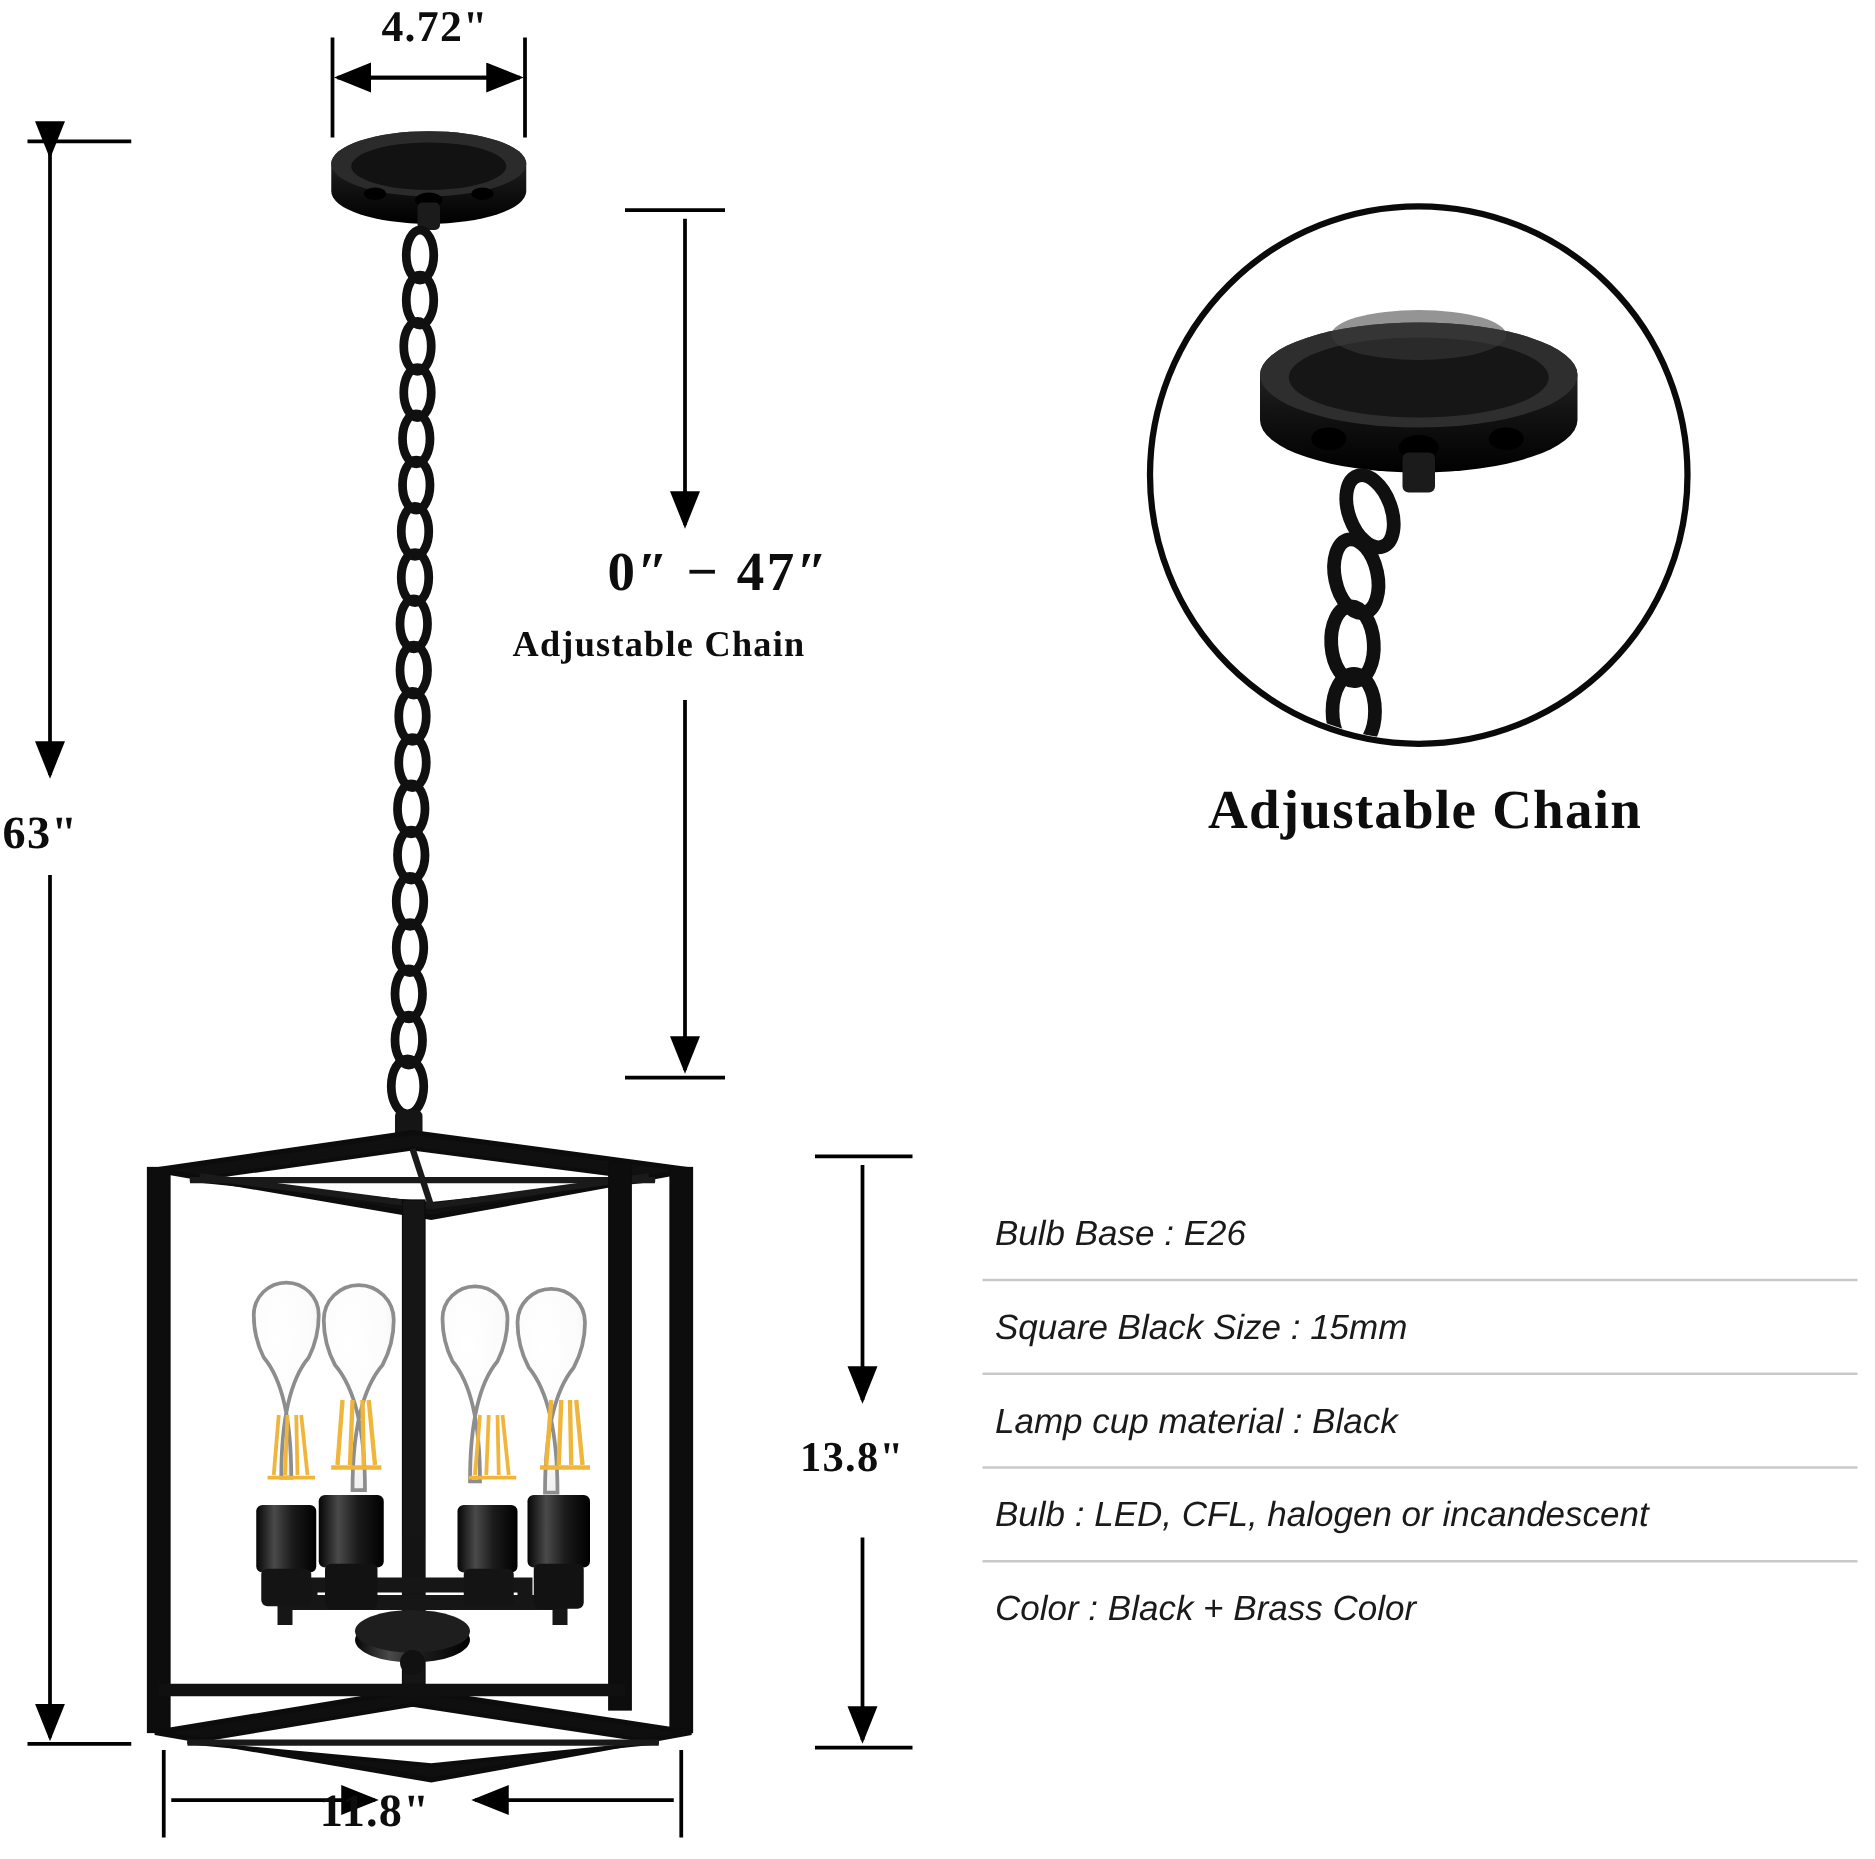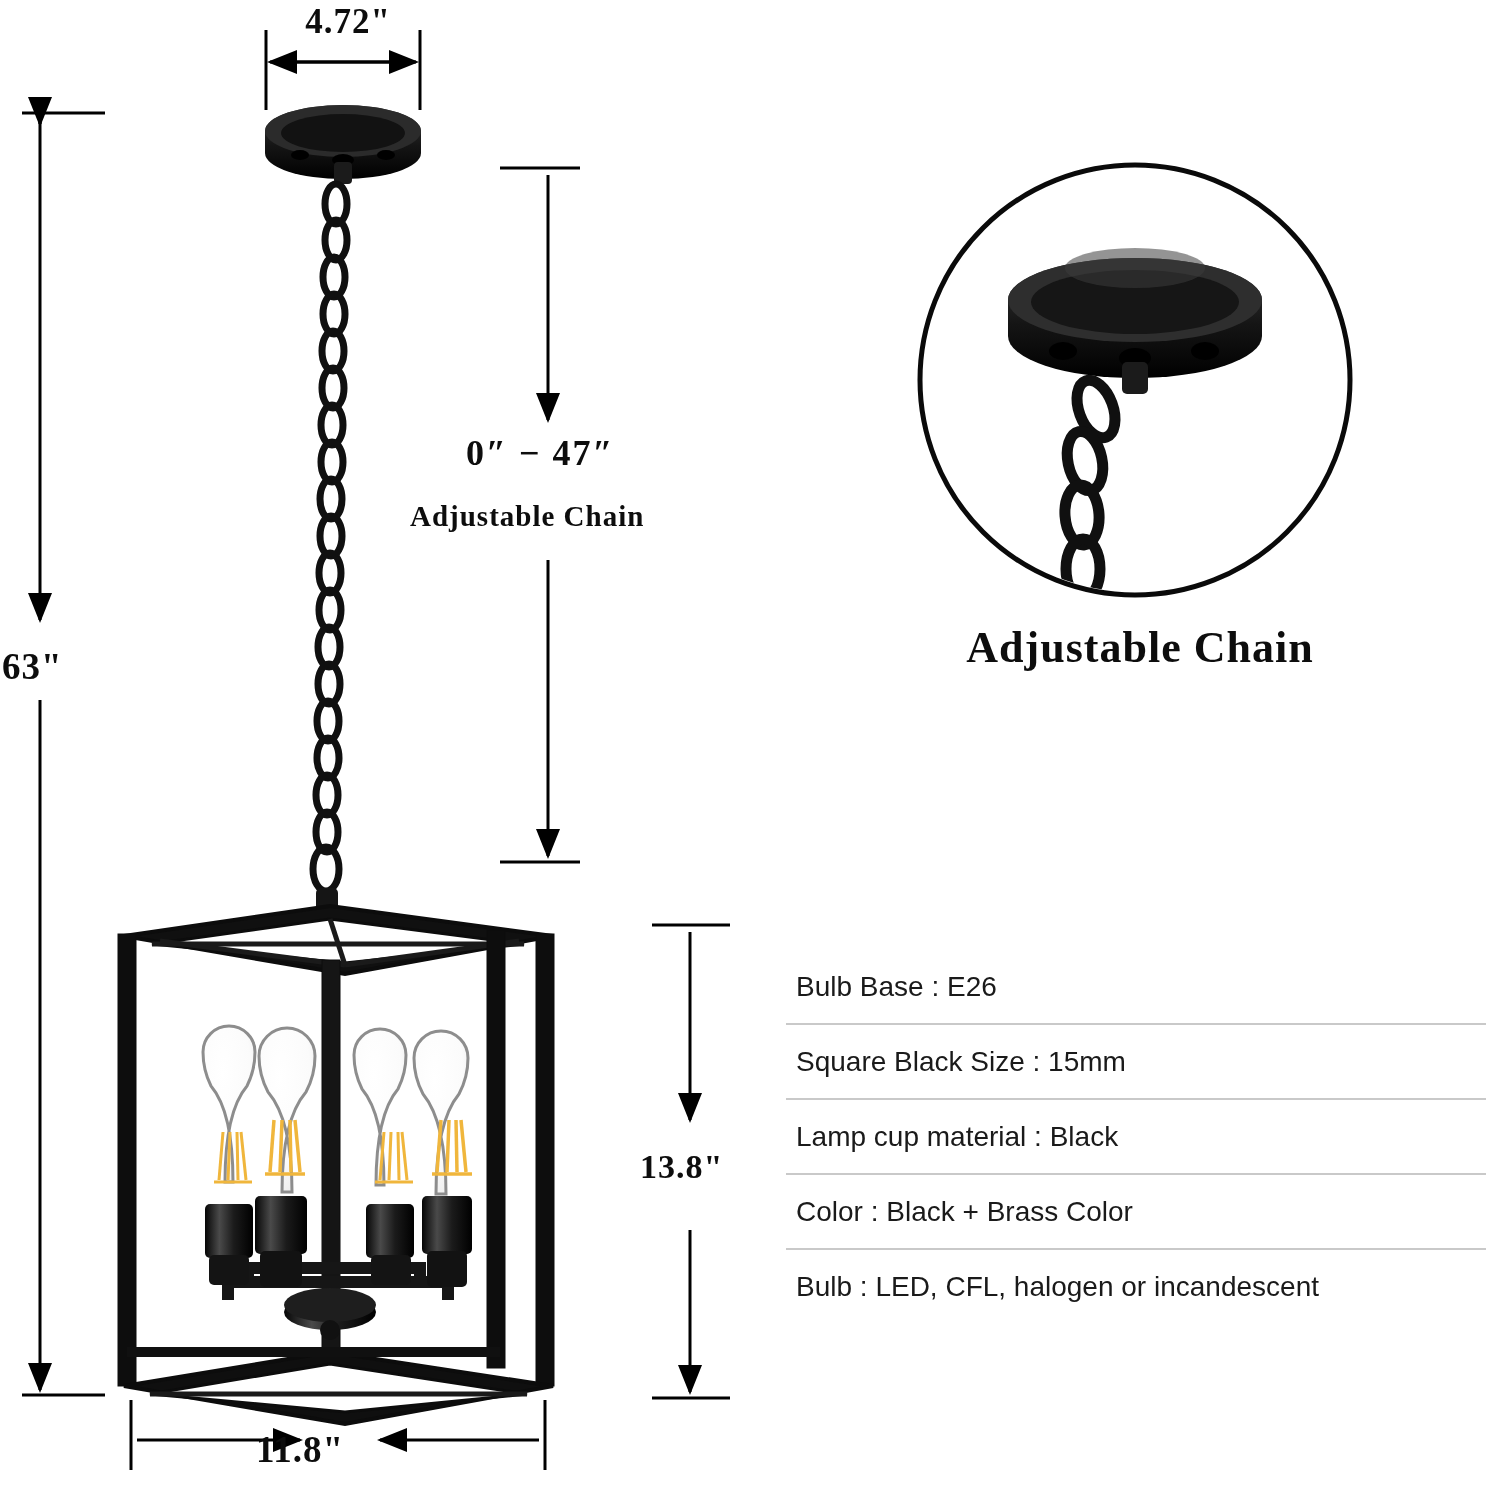--- a/index.html
+++ b/index.html
@@ -44,22 +44,22 @@
   .dim-bottom-label {
     position: absolute;
     left: 210px; top: 1428px;
     width: 180px;
     text-align: center;
     font-size: 37px;
     letter-spacing: 1px;
   }
   .dim-chain-label {
     position: absolute;
-    left: 466px; top: 432px;
-    font-size: 36px;
+    left: 486px; top: 432px;
+    font-size: 44px;
     letter-spacing: 2px;
   }
   .dim-chain-sub {
     position: absolute;
     left: 410px; top: 500px;
     font-size: 29px;
     letter-spacing: 1px;
   }
   .dim-right-label {
     position: absolute;
@@ -85,20 +85,21 @@
   }
   .spec-row {
     height: 73px;
     display: flex;
     align-items: center;
     border-bottom: 2px solid #c9c9c9;
     font-size: 28px;
     color: #1a1a1a;
     padding-left: 10px;
     white-space: nowrap;
+    font-style: italic;
   }
   .spec-row:last-child {
     border-bottom: none;
   }
 
   svg.art {
     position: absolute;
     left: 0; top: 0;
   }
 </style>
@@ -333,17 +334,17 @@
   <div class="serif dim-chain-sub">Adjustable Chain</div>
 
   <div class="serif dim-right-label">13.8"</div>
 
   <div class="serif adj-title">Adjustable Chain</div>
 
   <div class="spec-table">
     <div class="spec-row">Bulb Base : E26</div>
     <div class="spec-row">Square Black Size : 15mm</div>
     <div class="spec-row">Lamp cup material :  Black</div>
+    <div class="spec-row">Bulb : LED, CFL, halogen or incandescent</div>
     <div class="spec-row">Color : Black + Brass Color</div>
-    <div class="spec-row">Bulb : LED, CFL, halogen or incandescent</div>
   </div>
 
 </div>
 
 </body></html>

